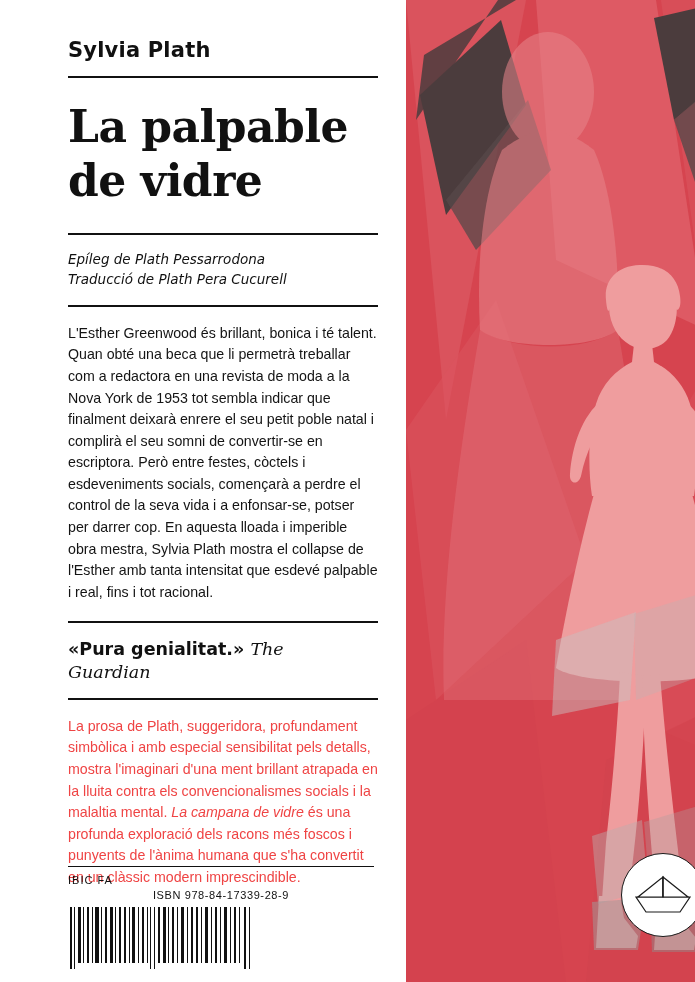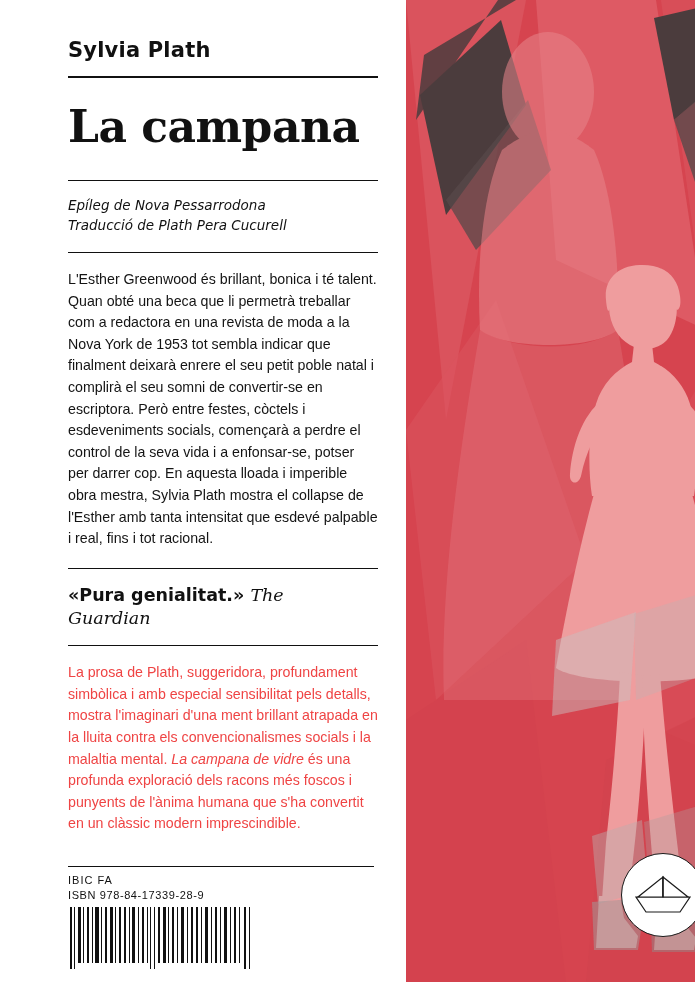--- a/index.html
+++ b/index.html
@@ -114,20 +114,21 @@
     letter-spacing: 1px;
     color: #111111;
     margin: 2px 0 3px 0;
   }
   .isbn {
     font-family: "Liberation Sans", sans-serif;
     font-size: 11px;
     letter-spacing: 0.6px;
     color: #111111;
     margin: 0 0 6px 0;
+    text-align: center;
   }
   .barcode {
     width: 186px;
     height: 62px;
     display: block;
   }
 
   
   .right-col {
     position: relative;
@@ -157,27 +158,28 @@
 
 <div class="page">
 
   <div class="left-col">
 
     <div class="author">Sylvia Plath</div>
 
     <div class="rule"></div>
 
     <div class="title">
-      <span>La campana</span>
+      <span>La palpable</span>
+      <span class="l2">de vidre</span>
     </div>
 
     <div class="rule thin"></div>
 
     <div class="credits">
-      <div>Epíleg de Nova Pessarrodona</div>
+      <div>Epíleg de Plath Pessarrodona</div>
       <div>Traducció de Plath Pera Cucurell</div>
     </div>
 
     <div class="rule thin"></div>
 
     <p class="blurb">L'Esther Greenwood és brillant, bonica i té talent. Quan obté una beca que li permetrà treballar com a redactora en una revista de moda a la Nova York de 1953 tot sembla indicar que finalment deixarà enrere el seu petit poble natal i complirà el seu somni de convertir-se en escriptora. Però entre festes, còctels i esdeveniments socials, començarà a perdre el control de la seva vida i a enfonsar-se, potser per darrer cop. En aquesta lloada i imperible obra mestra, Sylvia Plath mostra el collapse de l'Esther amb tanta intensitat que esdevé palpable i real, fins i tot racional.</p>
 
     <div class="rule thin"></div>
 
     <div class="pullquote">

